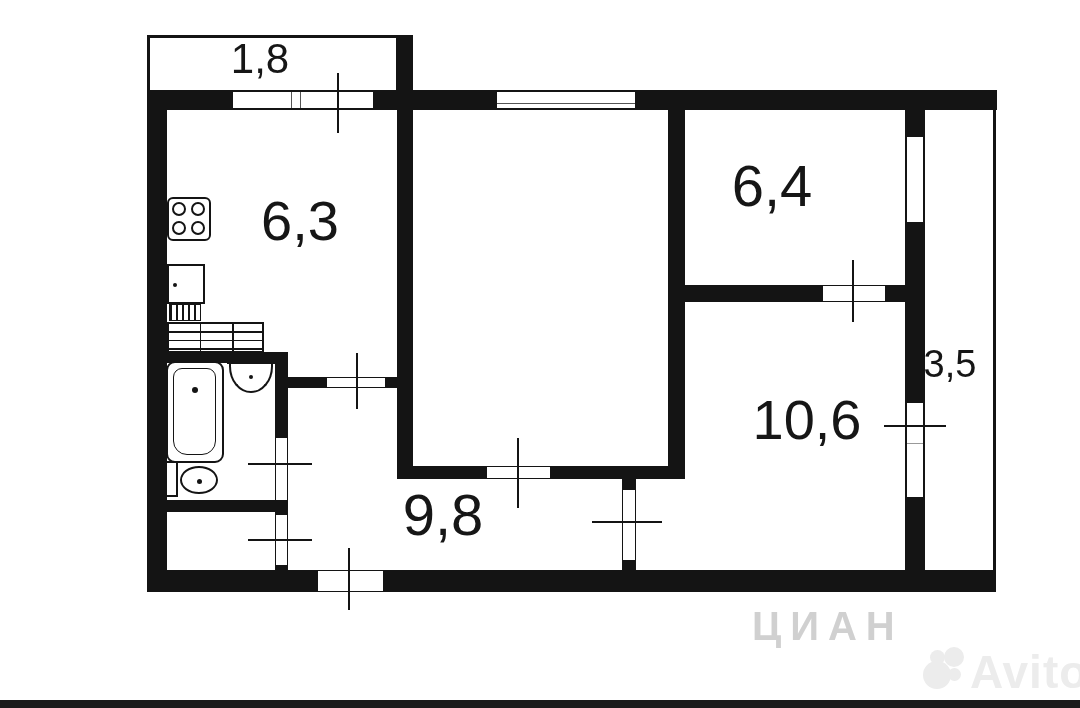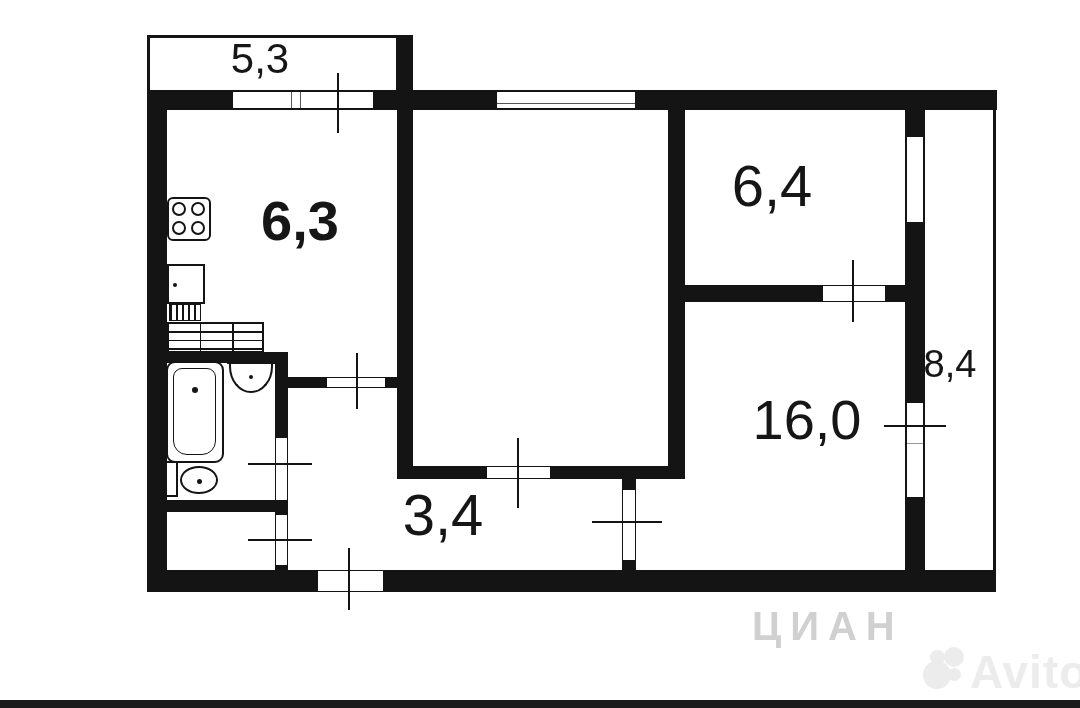--- a/index.html
+++ b/index.html
@@ -128,26 +128,26 @@
   <div class="fx" style="left:227px;top:360px;width:48px;height:36px;">
     <div class="fx" style="left:0;top:2px;width:48px;height:2px;background:#141414;"></div>
     <div class="fx" style="left:2px;top:4px;width:44px;height:29px;border:2px solid #141414;border-top:none;border-radius:0 0 52% 52%/0 0 95% 95%;"></div>
     <div class="dot" style="left:22px;top:15px;width:4px;height:4px;"></div>
   </div>
   <div class="fx" style="left:165px;top:461px;width:13px;height:36px;border:2px solid #141414;box-sizing:border-box;background:#fff;"></div>
   <div class="fx" style="left:180px;top:466px;width:38px;height:28px;border:2px solid #141414;border-radius:50%;box-sizing:border-box;background:#fff;">
     <div class="dot" style="left:15px;top:11px;width:5px;height:5px;"></div>
   </div>
 
-  <div class="room-label" style="left:260px;top:59px;font-size:42px;">5,3</div>
-  <div class="room-label" style="left:300px;top:220px;font-size:56px;font-weight:bold;">6,3</div>
+  <div class="room-label" style="left:260px;top:59px;font-size:42px;">1,8</div>
+  <div class="room-label" style="left:300px;top:220px;font-size:56px;">6,3</div>
   <div class="room-label" style="left:772px;top:185px;font-size:58px;">6,4</div>
-  <div class="room-label" style="left:807px;top:419px;font-size:56px;">16,0</div>
-  <div class="room-label" style="left:950px;top:364px;font-size:38px;">8,4</div>
-  <div class="room-label" style="left:443px;top:514px;font-size:58px;">3,4</div>
+  <div class="room-label" style="left:807px;top:419px;font-size:56px;">10,6</div>
+  <div class="room-label" style="left:950px;top:364px;font-size:38px;">3,5</div>
+  <div class="room-label" style="left:443px;top:514px;font-size:58px;">9,8</div>
 
   <div class="wm-circle" style="left:923px;top:661px;width:28px;height:28px;"></div>
   <div class="wm-circle" style="left:930px;top:650px;width:15px;height:15px;"></div>
   <div class="wm-circle" style="left:944px;top:647px;width:20px;height:20px;"></div>
   <div class="wm-circle" style="left:948px;top:668px;width:13px;height:13px;"></div>
   <div class="wm-avito" style="left:970px;top:645px;">Avito</div>
 
   <div class="bottom-bar"></div>
 </div>
 

